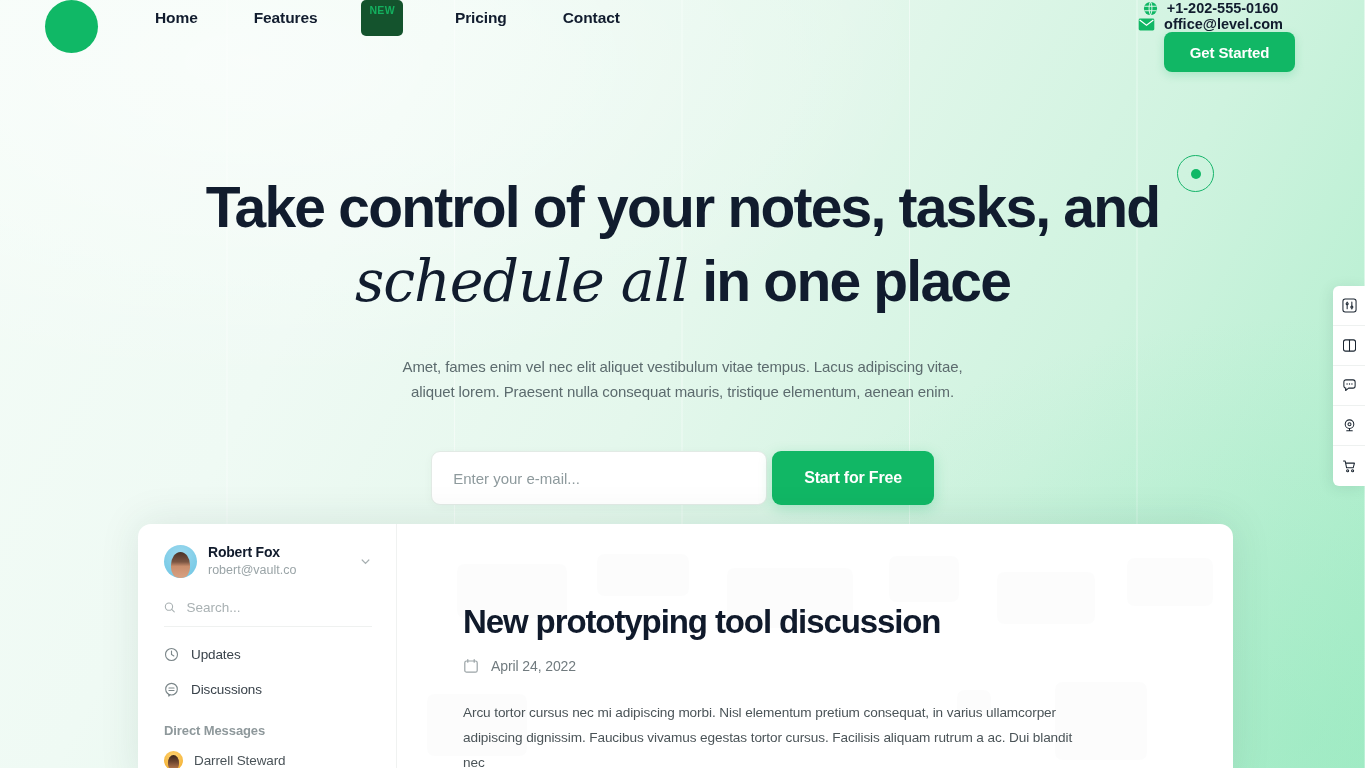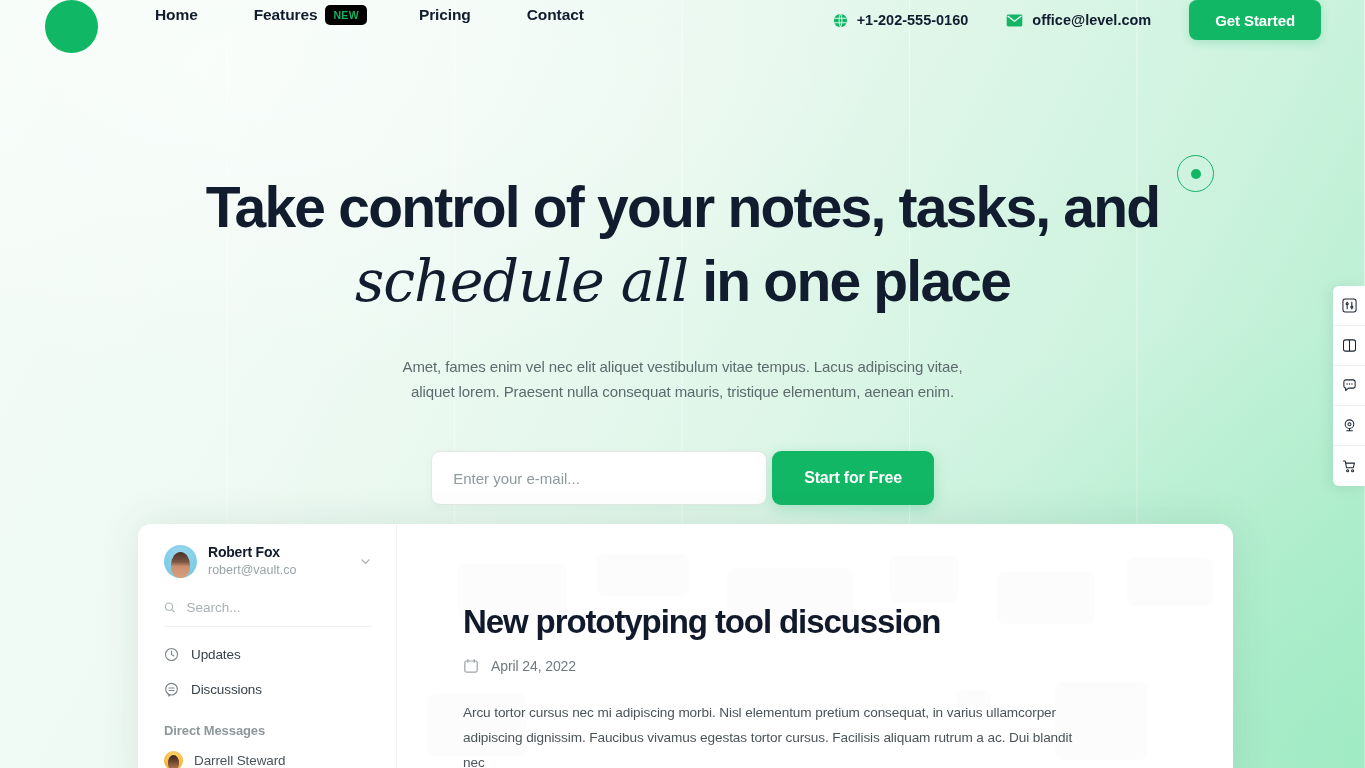--- a/index.html
+++ b/index.html
@@ -45,25 +45,25 @@
   .nav-links { display: flex; align-items: center; margin-left: 57px; }
   .nav-link {
     font-size: 15.5px; font-weight: 700; color: #111C2E;
     text-decoration: none; letter-spacing: -.1px;
     padding: 6px 0; margin-right: 56px; cursor: pointer;
     white-space: nowrap;
   }
   .nav-features-wrap { display: flex; align-items: center; margin-right: 52px; }
   .nav-features-wrap .nav-link { margin-right: 8px; }
   .new-badge {
-    background: #000000; color: #14B05F;
+    background: #14532d; color: #14B05F;
     font-size: 10.5px; font-weight: 700; letter-spacing: .3px;
-    padding: 5px 8px 4px; border-radius: 5px; line-height: 1;
-  }
-  .nav-right { margin-left: auto; display: flex; align-items: center; }
+    padding: 5px 8px 20px; border-radius: 5px; line-height: 1; margin-left: 36px;
+  }
+  .nav-right { margin-left: auto; display: flex; align-items: center; flex-direction: column; }
   .contact-item {
     display: flex; align-items: center; gap: 9px;
     font-size: 14.5px; font-weight: 700; color: #111C2E;
     margin-right: 38px; cursor: pointer; white-space: nowrap;
   }
   .contact-item svg { display: block; flex: 0 0 auto; }
   .cta-btn {
     background: #11B765; color: #fff; border: none;
     font-family: inherit; font-size: 15px; font-weight: 700;
     padding: 0 26px; height: 40px; border-radius: 8px;

